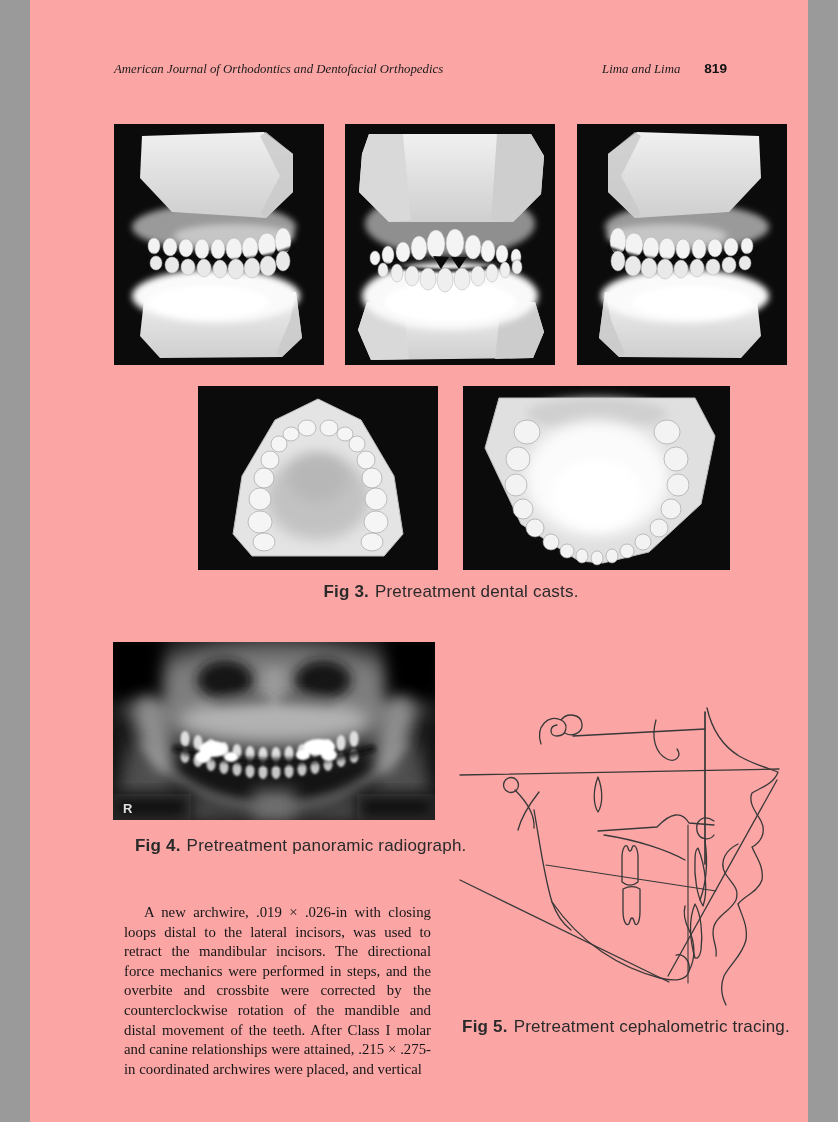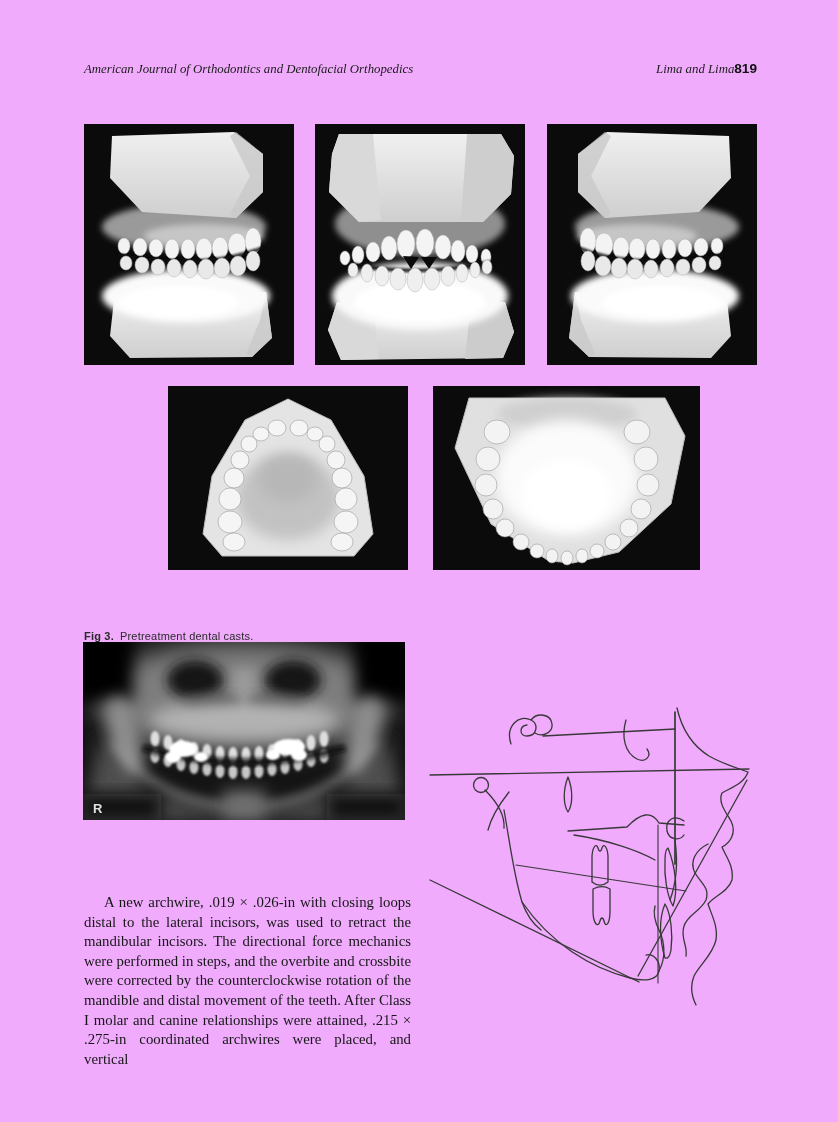--- a/index.html
+++ b/index.html
@@ -1,48 +1,48 @@
 <!DOCTYPE html>
 <html><head>
 <meta charset="utf-8">
 <style>
   html,body { margin:0; padding:0; background:#9a9a9a; }
   .page {
-    position:relative; width:838px; height:1122px; background:#f0abfc;
+    position:relative; width:778px; height:1122px; background:#fca5a5;
     font-family:"Liberation Serif", serif; overflow:hidden;
     margin:0 auto;
   }
   
   .hdr-left {
     position:absolute; left:84px; top:61px;
     font-style:italic; font-size:12.8px; line-height:16.5px; color:#1b1b1b;
   }
   .hdr-right {
     position:absolute; right:81px; top:61px; font-size:12.8px; color:#1b1b1b;
     white-space:nowrap;
   }
   .hdr-right .authors { font-style:italic;margin-top:33px; }
   .hdr-right .pageno  {
-    font-style:normal; font-weight:700; margin-left:0;
+    font-style:normal; font-weight:700; margin-left:24px;
     font-family:"Liberation Sans", sans-serif; font-size:13.6px; color:#111;
   }
   
   .photo { position:absolute; display:block; }
   .caption {
-    position:absolute; 
-    font-family:"Liberation Sans", sans-serif; font-size:11px;
-    color:#2a2a2a; letter-spacing:.2px; white-space:nowrap;margin-top:48px;
+    position:absolute; text-align:center;
+    font-family:"Liberation Sans", sans-serif; font-size:17px;
+    color:#2a2a2a; letter-spacing:.2px; white-space:nowrap;
   }
   .cap-label { font-weight:700; margin-right:6px; }
   
   .bodytext {
     position:absolute; left:84px; top:893px; width:327px;
     font-size:14.8px; line-height:19.6px; text-align:justify; color:#161616;
   }
-  .bodytext p { margin:0; text-indent:20px; }
+  .bodytext p { margin:10px; text-indent:20px; }
 </style>
 </head>
 <body>
 
 <div class="page">
 
   <div class="hdr-left">
     <div>American Journal of Orthodontics and Dentofacial Orthopedics</div>
   </div>
   <div class="hdr-right">
@@ -288,20 +288,23 @@
       <ellipse cx="118" cy="115" rx="7" ry="5"></ellipse>
         <ellipse cx="206" cy="105" rx="16" ry="8"></ellipse>
       <ellipse cx="216" cy="113" rx="8" ry="6"></ellipse>
         <ellipse cx="190" cy="113" rx="7" ry="5"></ellipse>
     </g>
     <rect x="0" y="152" width="78" height="26" fill="#090909" filter="url(#rb8)"></rect>
     <rect x="244" y="152" width="78" height="26" fill="#090909" filter="url(#rb8)"></rect>
     <text x="10" y="171" font-family="Liberation Sans, sans-serif" font-size="13" font-weight="bold" fill="#e0e0e0">R</text>
   </svg>
 
+  <div class="caption" style="left:105px;top:836px;width:322px">
+    <span class="cap-label">Fig 4.</span><span>Pretreatment panoramic radiograph.</span>
+  </div>
 
   <div class="bodytext">
     <p>A new archwire, .019 × .026-in with closing loops distal to the lateral incisors, was used to retract the mandibular incisors. The directional force mechanics were performed in steps, and the overbite and crossbite were corrected by the counterclockwise rotation of the mandible and distal movement of the teeth. After Class I molar and canine relationships were attained, .215 × .275-in coordinated archwires were placed, and vertical</p>
   </div>
 
   <svg class="photo" style="left:425px;top:692px" width="330" height="322" viewBox="0 0 330 322">
     <g fill="none" stroke="#383838" stroke-width="1.3" stroke-linecap="round" stroke-linejoin="round">
       <path d="M86,52 C80,34 94,22 106,28 C114,32 112,44 102,44 C94,44 94,34 102,33 M106,28 C112,20 126,22 127,32 C128,40 118,46 110,41"></path>
       <path d="M118,44 L250,37"></path>
       <path d="M250,20 L250,172" stroke-width="1.7"></path>
@@ -323,14 +326,17 @@
       <path d="M322,88 L213,284"></path>
       <path d="M252,16 C257,38 268,54 284,64 C298,72 312,76 323,80 C319,92 305,96 297,101 C293,110 300,119 306,129 C312,141 305,151 297,155 C301,165 309,174 307,188 C303,200 289,204 283,212 C287,224 293,234 291,248 C287,264 275,272 269,284 C265,294 267,305 271,313"></path>
       <path d="M201,28 C196,45 200,61 212,67 C221,71 227,64 222,57"></path>
       <path d="M259,129 C249,122 240,128 242,139 C244,148 255,149 259,143"></path>
       <path d="M283,152 C271,158 264,169 270,181 C276,191 285,196 281,208 C275,220 263,222 259,234 C255,246 263,254 261,264"></path>
       <path d="M250,148 C253,170 251,192 245,208"></path>
       <path d="M143,85 C148,98 148,112 143,120 C138,112 138,98 143,85 Z"></path>
     </g>
   </svg>
 
+  <div class="caption" style="left:430px;top:1017px;width:332px">
+    <span class="cap-label">Fig 5.</span><span>Pretreatment cephalometric tracing.</span>
+  </div>
 
 </div>
 
 </body></html>

